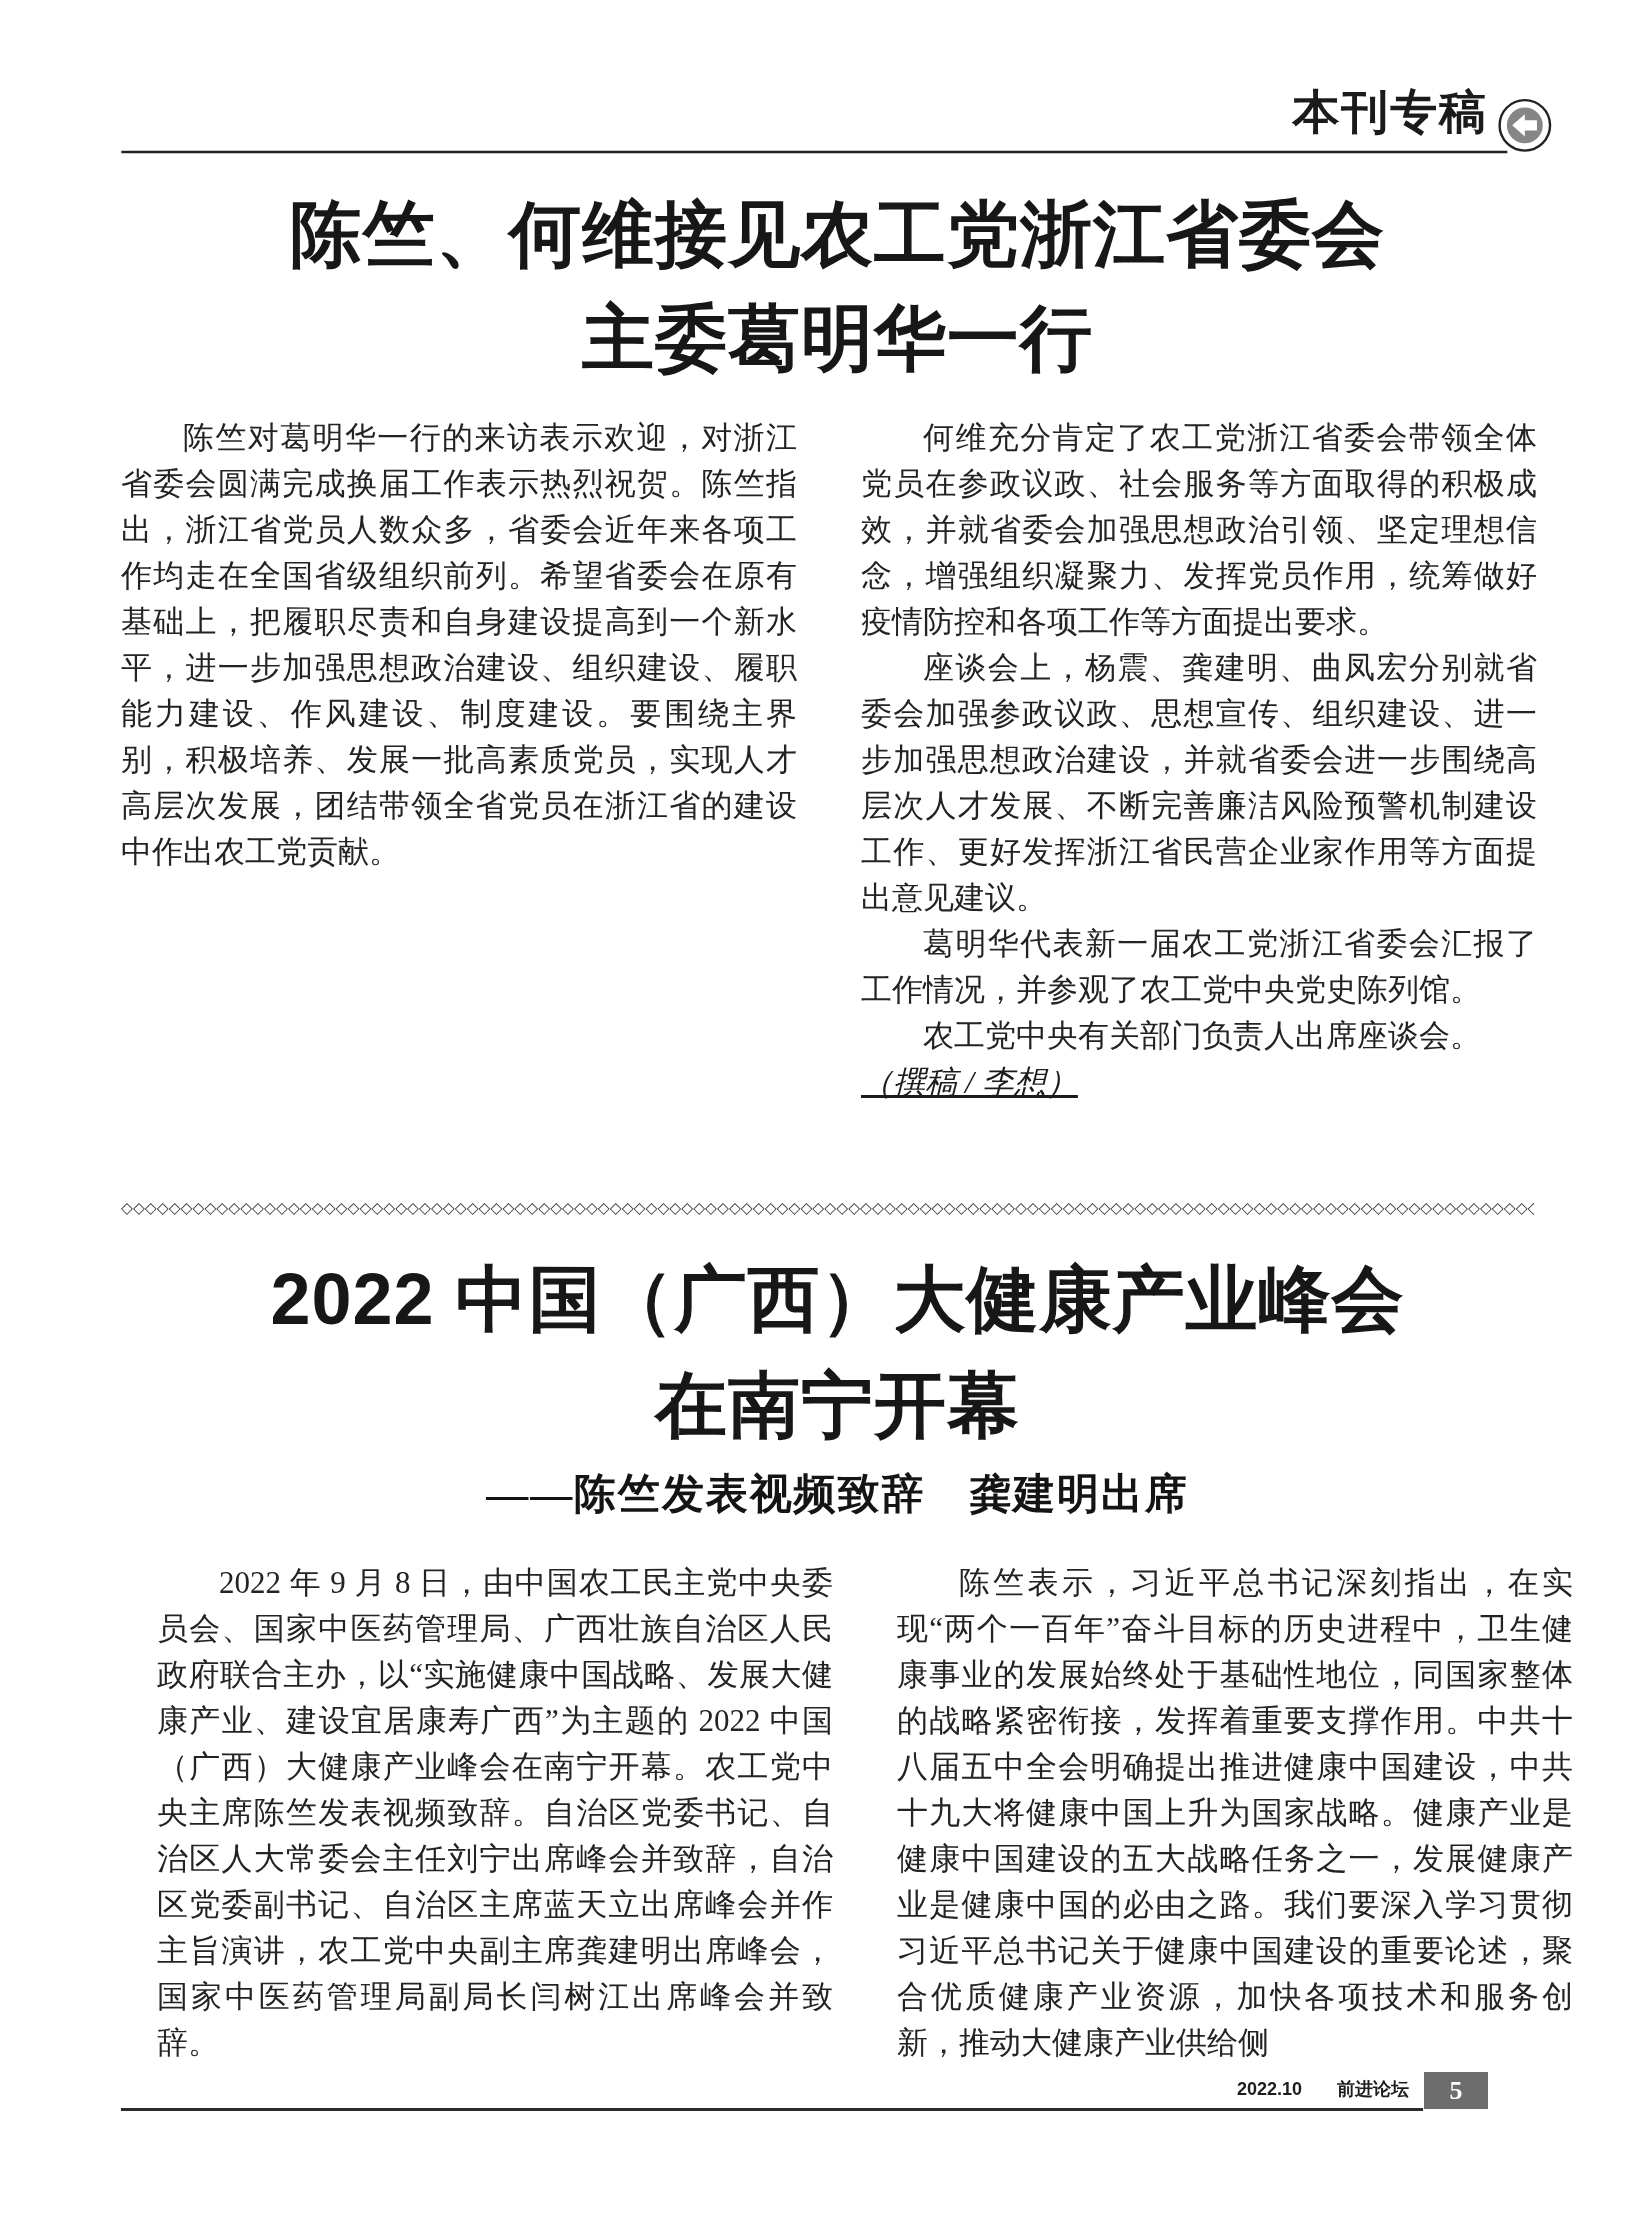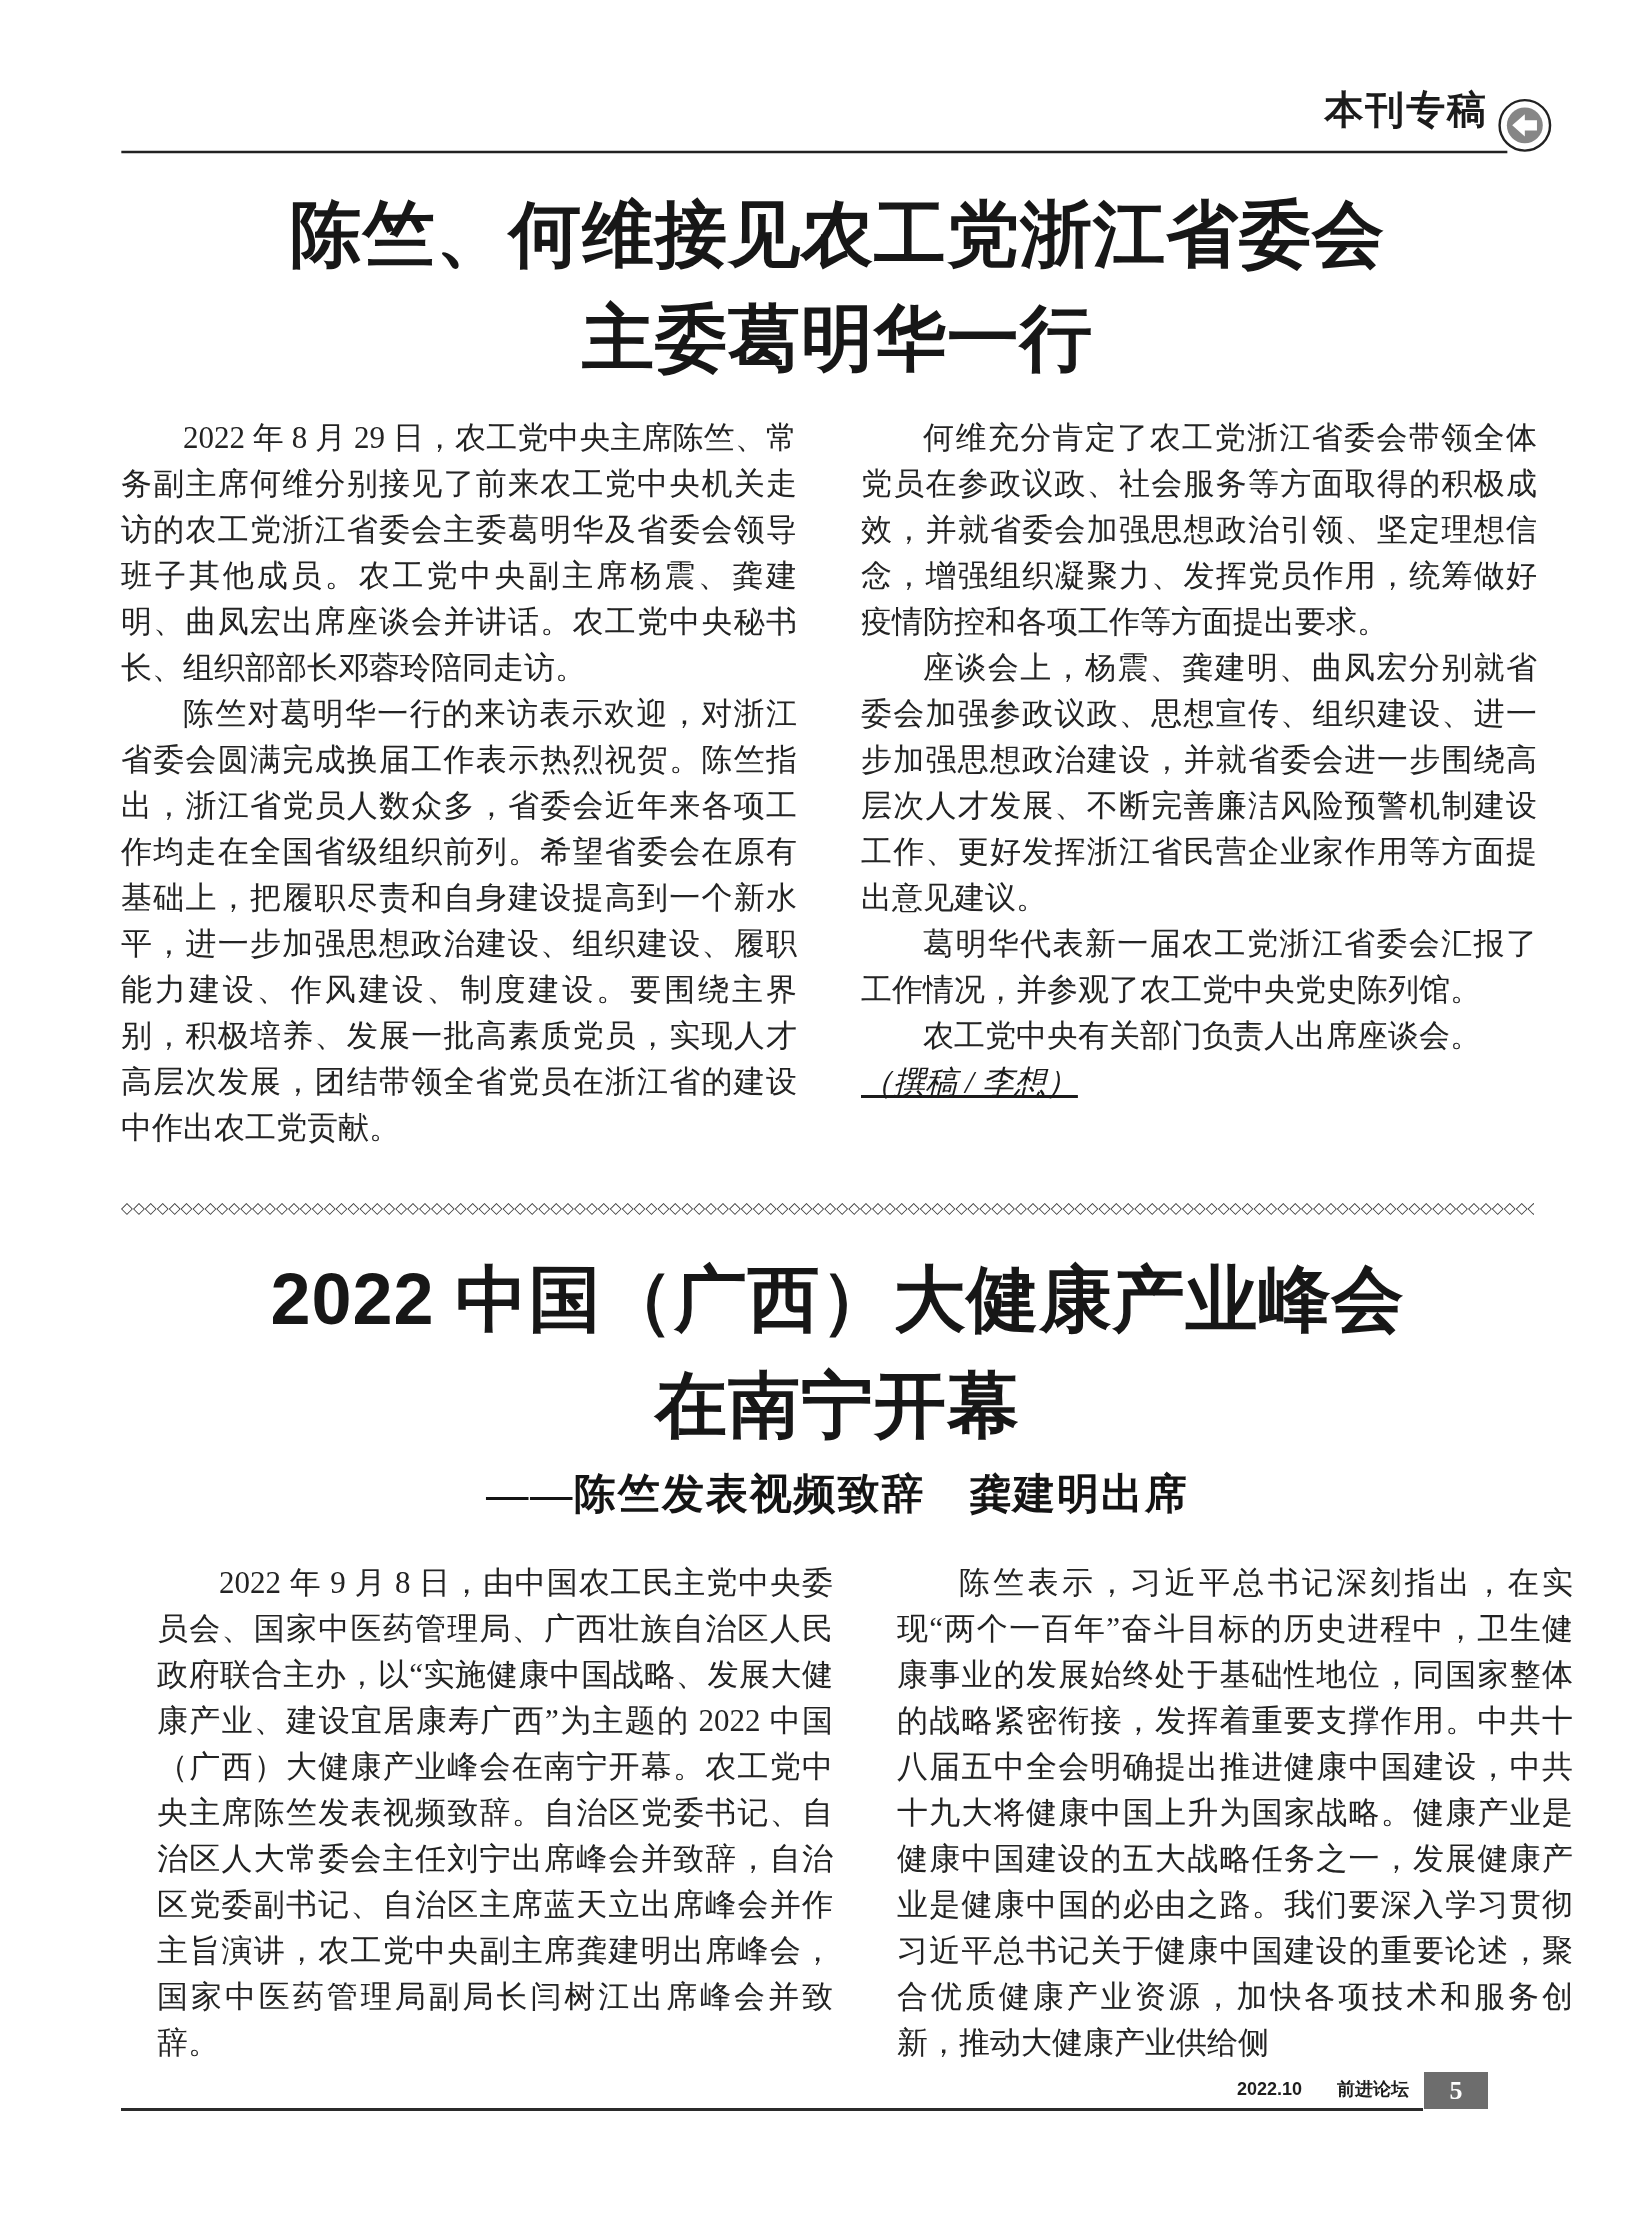--- a/index.html
+++ b/index.html
@@ -9,25 +9,25 @@
     height:2223px;
     background:#ffffff;
     font-family:"Liberation Serif", serif;
     color:#1e1e1e;
     overflow:hidden;
   }
   
   .header-rule-svg{position:absolute;top:0;left:0;}
   .section-label{
     position:absolute;
-    top:86px;
+    top:92px;
     right:163px;
-    font-family:Liberation Sans, sans-serif;
+    font-family:Liberation Mono, monospace;
     font-weight:700;
-    font-size:39px;
+    font-size:47px;
     line-height:47px;
     color:#1b1b1b;
     letter-spacing:1.9px;
   }
   
   .article-title{
     position:absolute;
     left:12px;
     width:100%;
     text-align:center;
@@ -141,21 +141,20 @@
     </g>
   </svg>
   <div class="section-label">本刊专稿</div>
 
   <div class="article-title title-1">
     <div>陈竺、何维接见农工党浙江省委会</div>
     <div>主委葛明华一行</div>
   </div>
 
   <div class="col col-left a1">
-    <p>2022 年 8 月 29 日，农工党中央主席陈竺、常务副主席何维分别接见了前来农工党中央机关走访的农工党浙江省委会主委葛明华及省委会领导班子其他成员。农工党中央副主席杨震、龚建明、曲凤宏出席座谈会并讲话。农工党中央秘书长、组织部部长邓蓉玲陪同走访。</p>
     <p>陈竺对葛明华一行的来访表示欢迎，对浙江省委会圆满完成换届工作表示热烈祝贺。陈竺指出，浙江省党员人数众多，省委会近年来各项工作均走在全国省级组织前列。希望省委会在原有基础上，把履职尽责和自身建设提高到一个新水平，进一步加强思想政治建设、组织建设、履职能力建设、作风建设、制度建设。要围绕主界别，积极培养、发展一批高素质党员，实现人才高层次发展，团结带领全省党员在浙江省的建设中作出农工党贡献。</p>
   </div>
   <div class="col col-right a1">
     <p>何维充分肯定了农工党浙江省委会带领全体党员在参政议政、社会服务等方面取得的积极成效，并就省委会加强思想政治引领、坚定理想信念，增强组织凝聚力、发挥党员作用，统筹做好疫情防控和各项工作等方面提出要求。</p>
     <p>座谈会上，杨震、龚建明、曲凤宏分别就省委会加强参政议政、思想宣传、组织建设、进一步加强思想政治建设，并就省委会进一步围绕高层次人才发展、不断完善廉洁风险预警机制建设工作、更好发挥浙江省民营企业家作用等方面提出意见建议。</p>
     <p>葛明华代表新一届农工党浙江省委会汇报了工作情况，并参观了农工党中央党史陈列馆。</p>
     <p>农工党中央有关部门负责人出席座谈会。</p>
     <p class="attribution">（撰稿 / 李想）</p>
   </div>
 

